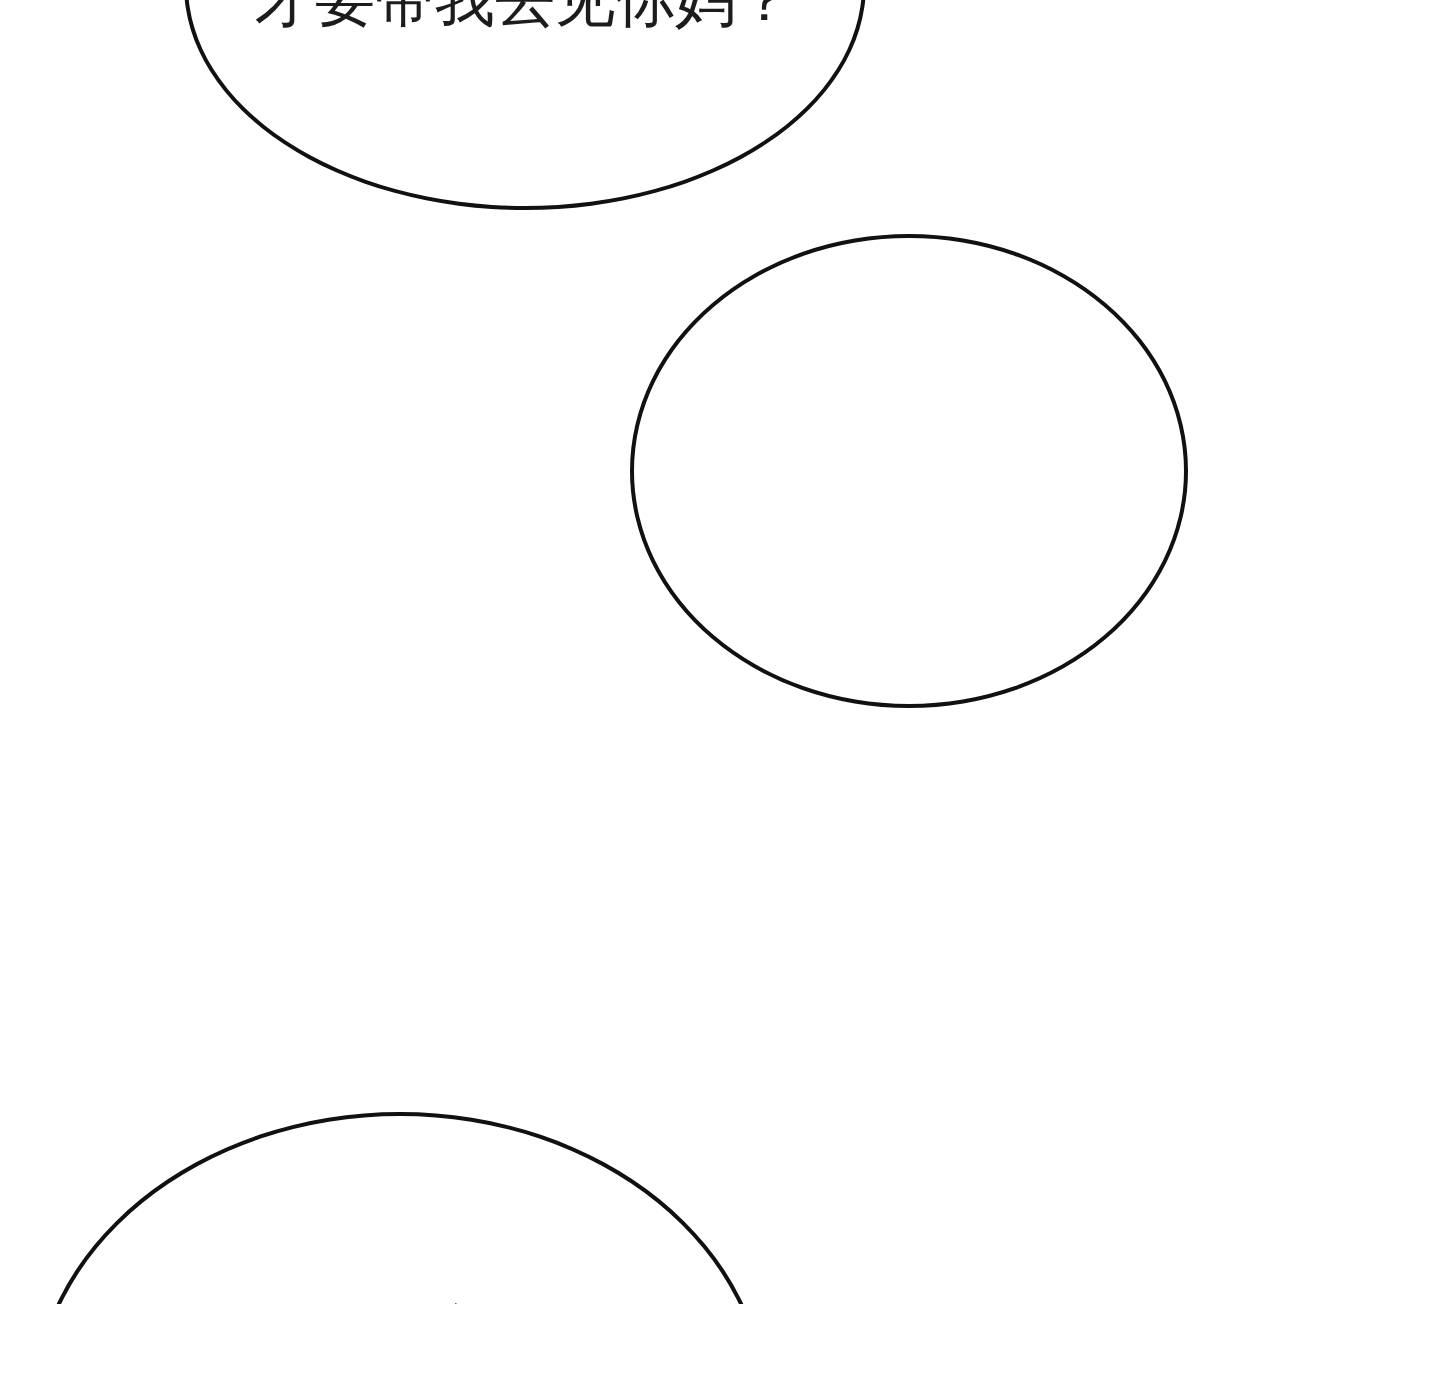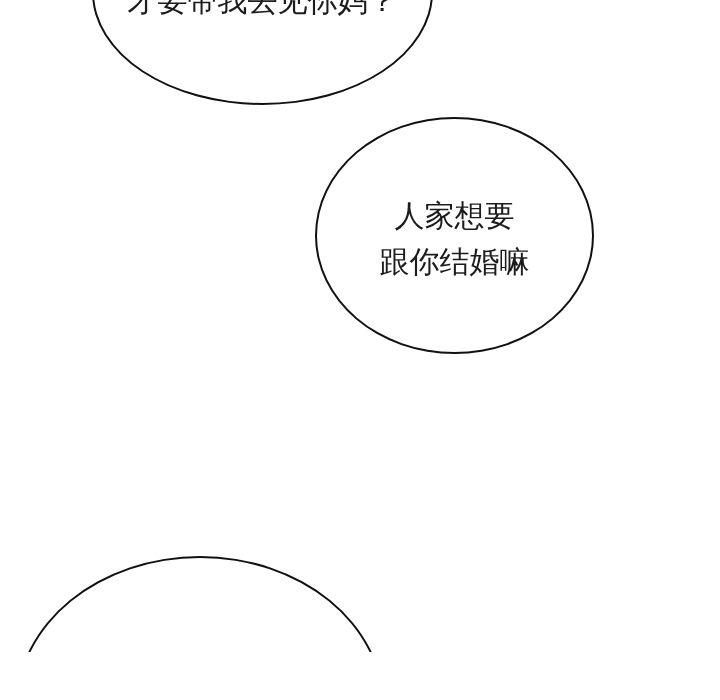--- a/index.html
+++ b/index.html
@@ -83,23 +83,19 @@
 <body>
 
 <div class="panel">
 
   <div class="bubble" id="bubble-top"></div>
   <div class="bubble-text" id="bubble-top-text">
     <span class="line">才要带我去见你妈？</span>
   </div>
 
   <div class="bubble" id="bubble-middle"></div>
-  <div class="bubble-text" id="bubble-middle-text">
-    <span class="line">人家想要</span>
-    <span class="line">跟你结婚嘛</span>
-  </div>
 
   <div class="bubble" id="bubble-bottom"></div>
   <div class="bubble-text" id="bubble-bottom-text">
     <span class="line">一起回家吧</span>
   </div>
 
 </div>
 
 </body></html>

